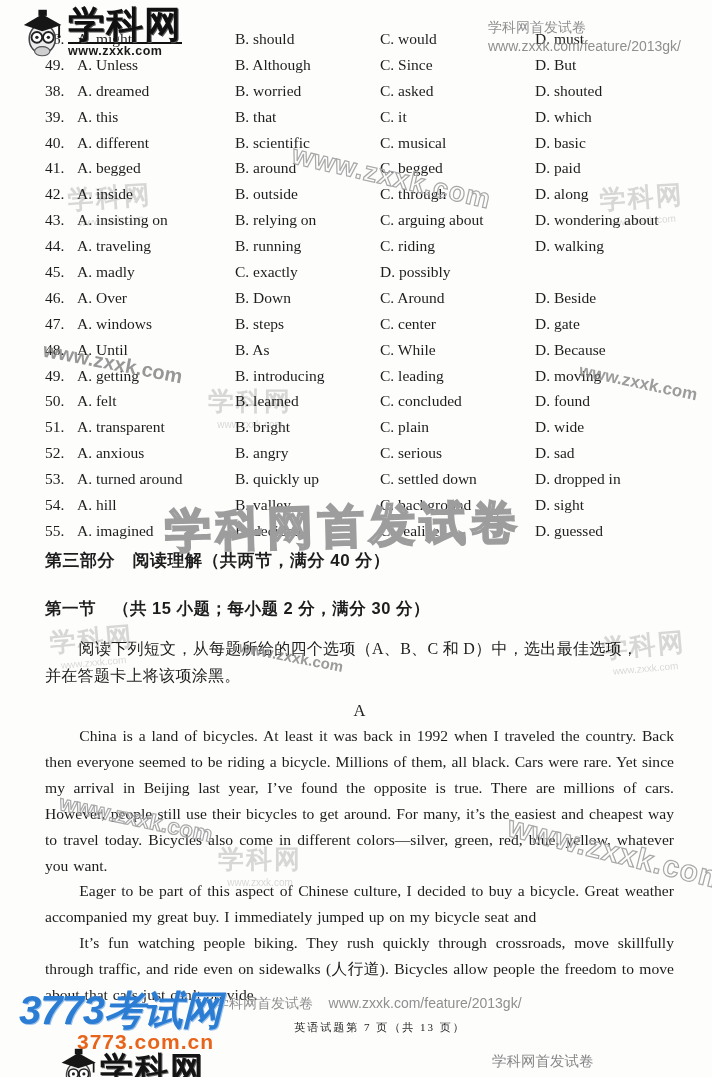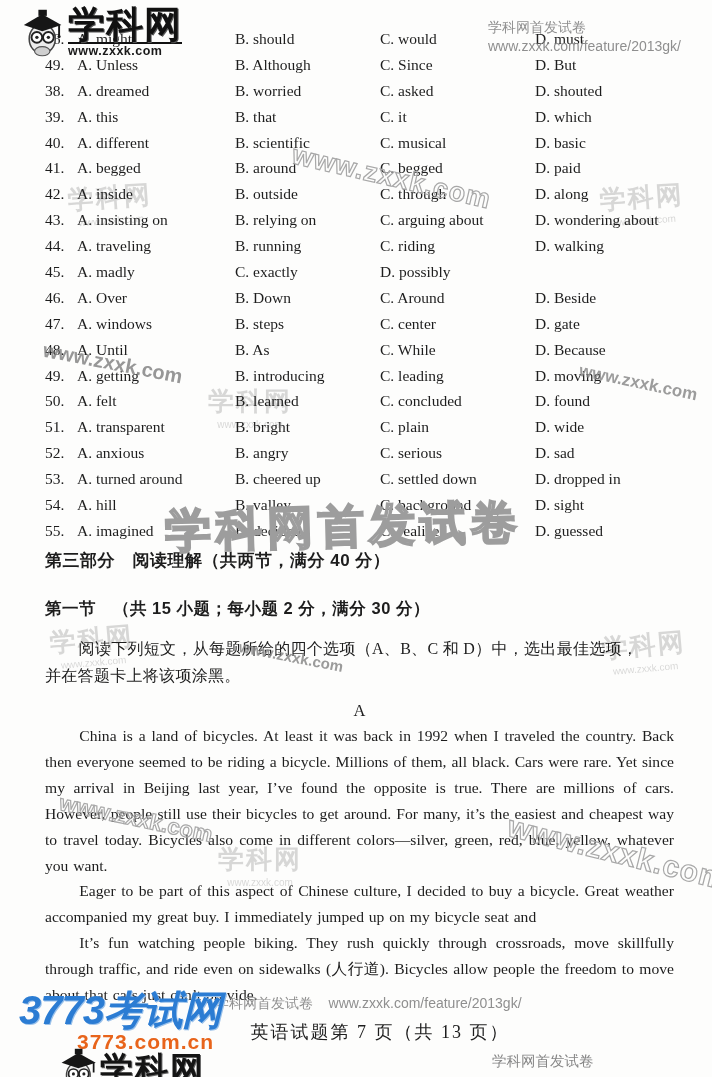--- a/index.html
+++ b/index.html
@@ -14,21 +14,21 @@
   .qrow{display:grid;grid-template-columns:32px 158px 145px 155px 1fr;height:25.9px;line-height:25.9px;font-size:15.5px;white-space:nowrap;}
   
   .reading{position:absolute;top:549px;left:45px;width:629px;z-index:2;}
   .part-header{margin:0;font-size:17px;font-weight:bold;font-family:"Liberation Sans","DejaVu Sans",sans-serif;letter-spacing:.5px;}
   .sec-header{margin:26px 0 0 0;font-size:16.5px;font-weight:bold;font-family:"Liberation Sans","DejaVu Sans",sans-serif;letter-spacing:.5px;}
   .instr{margin:0;font-size:16px;line-height:27px;letter-spacing:.3px;}
   .instr.i1{margin-top:15px;text-indent:2.1em;}
   .passage-label{margin-top:9px;text-align:center;font-size:16.5px;line-height:25px;}
   .passage p{margin:0;font-size:15.6px;line-height:25.9px;text-align:justify;text-indent:2.2em;word-spacing:1px;}
   
-  .footer{position:absolute;left:0;right:0;top:1020px;text-align:center;font-size:18px;letter-spacing:2px;z-index:2;padding-left:48px;}
+  .footer{position:absolute;left:0;right:0;top:1020px;text-align:center;font-size:11px;letter-spacing:2px;z-index:2;padding-left:48px;}
   
   .wm{position:absolute;z-index:3;pointer-events:none;}
   .wm-grey{color:#8f8f8f;font-family:"Liberation Sans","DejaVu Sans",sans-serif;}
   .wm-topright{top:18px;left:488px;font-size:14px;line-height:19px;}
   .wm-diag{font-family:"Liberation Sans","DejaVu Sans",sans-serif;font-weight:bold;}
   .wm-outline{color:rgba(255,255,255,.1);-webkit-text-stroke:1.2px #a8a8a8;}
   .wm1{top:162px;left:290px;font-size:27px;transform:rotate(13deg);letter-spacing:1px;}
   .wm2{top:352px;left:42px;font-size:20px;transform:rotate(11deg);color:#7e7e7e;font-weight:bold;opacity:.8;}
   .wm3{top:373px;left:578px;font-size:17px;transform:rotate(12deg);color:#858585;font-weight:bold;opacity:.8;}
   .wm-cjk{top:496px;left:165px;font-size:46px;font-weight:bold;letter-spacing:5px;
@@ -205,21 +205,21 @@
       <div class="qrow">
         <span class="qnum">52.</span>
         <span class="qa">A. anxious</span>
         <span class="qb">B. angry</span>
         <span class="qc">C. serious</span>
         <span class="qd">D. sad</span>
       </div>
       <div class="qrow">
         <span class="qnum">53.</span>
         <span class="qa">A. turned around</span>
-        <span class="qb">B. cheered up</span>
+        <span class="qb">B. quickly up</span>
         <span class="qc">C. settled down</span>
         <span class="qd">D. dropped in</span>
       </div>
       <div class="qrow">
         <span class="qnum">54.</span>
         <span class="qa">A. hill</span>
         <span class="qb">B. valley</span>
         <span class="qc">C. background</span>
         <span class="qd">D. sight</span>
       </div>

